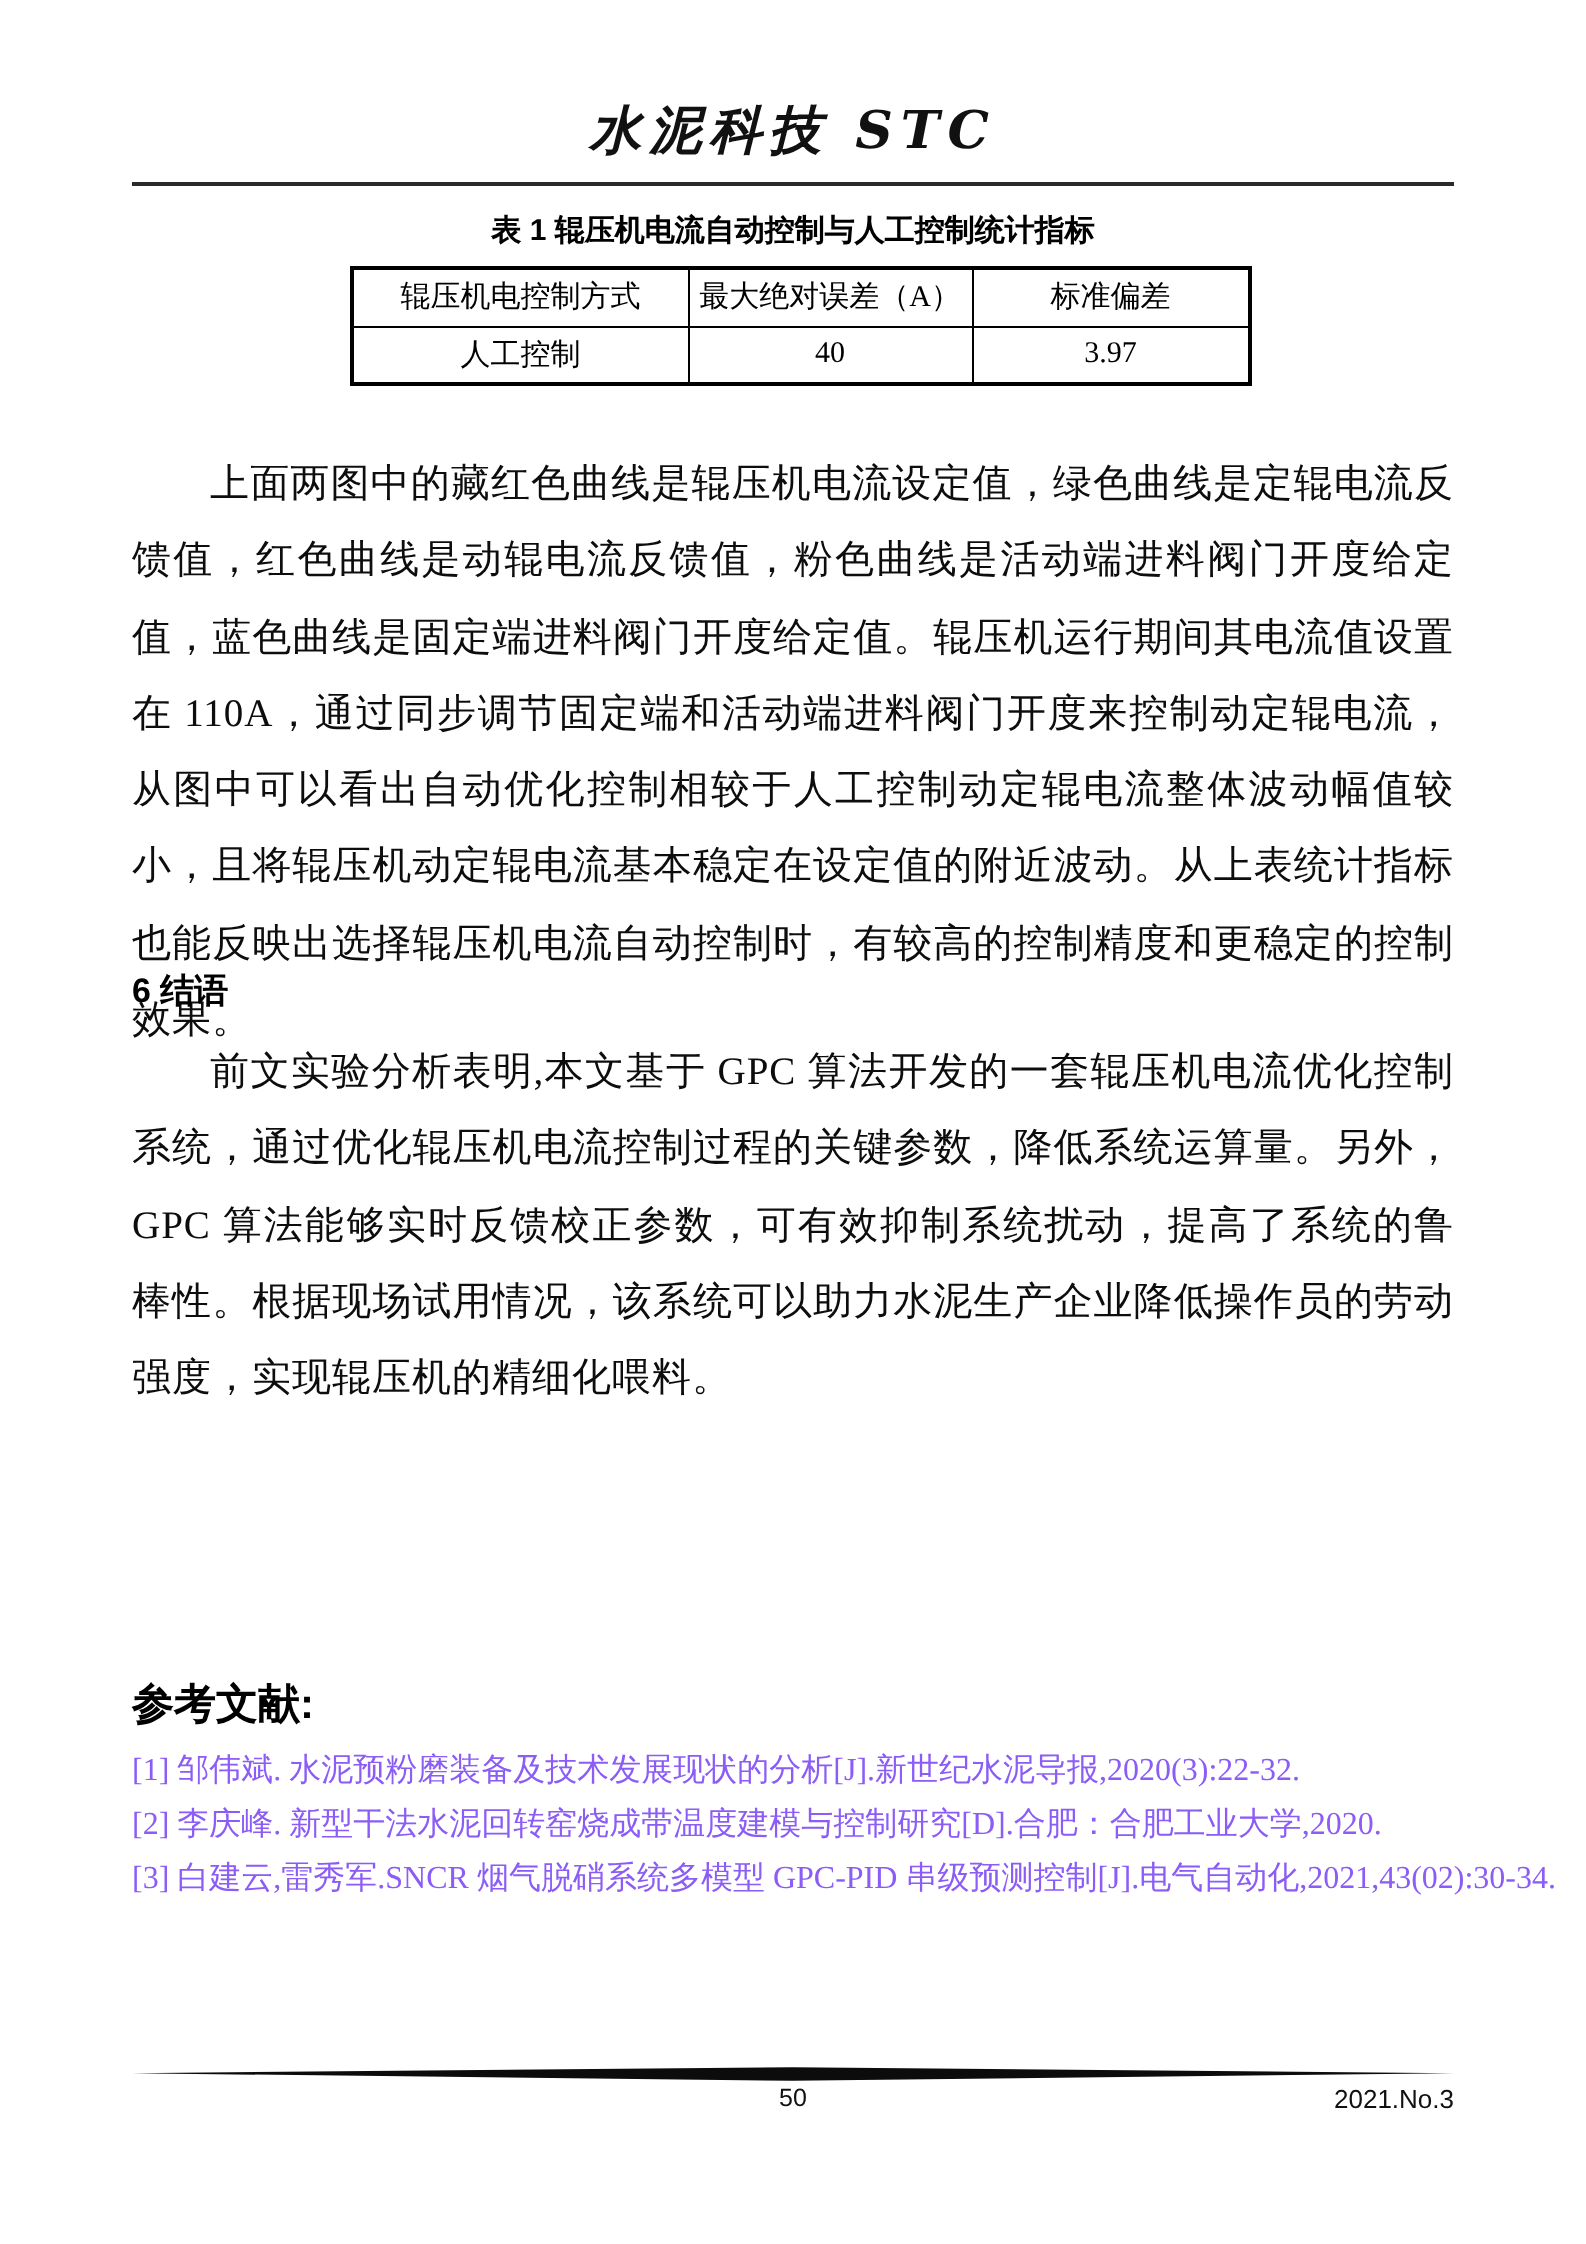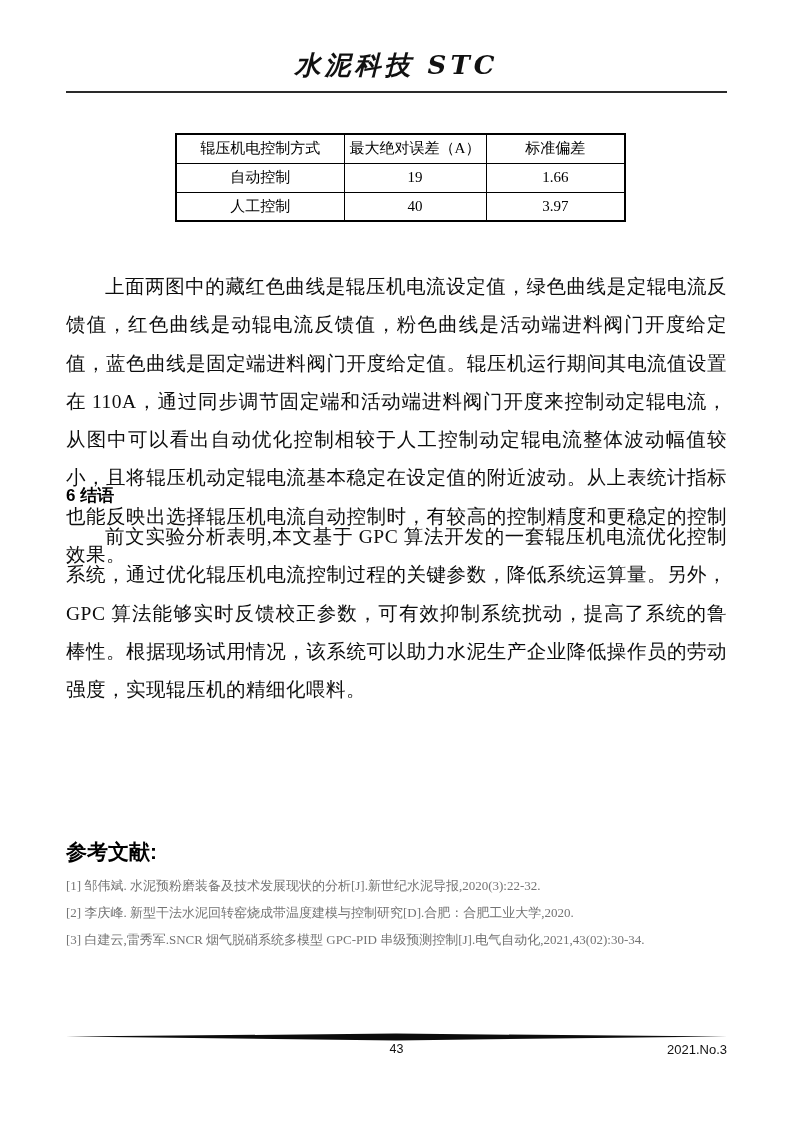--- a/index.html
+++ b/index.html
@@ -70,21 +70,21 @@
   
   .body-para {
     position: absolute;
     font-size: 19.5px;
     line-height: 38.3px;
     text-align: justify;
     text-indent: 2em;
     color: #0d0d0d;
     letter-spacing: 0.5px;
   }
-  #para-curves { top: 224px; margin-top: 44px; }
+  #para-curves { top: 224px; }
   .section-heading {
     position: absolute;
     top: 484px;
     font-family: "Liberation Sans", "DejaVu Sans", sans-serif;
     font-weight: bold;
     font-size: 17px;
     color: #000;
   }
   #para-conclusion { top: 518px; }
 
@@ -94,23 +94,23 @@
     top: 838px;
   }
   .ref-heading {
     font-family: "Liberation Sans", "DejaVu Sans", sans-serif;
     font-weight: bold;
     font-size: 21px;
     margin-bottom: 6px;
     color: #000;
   }
   .ref-item {
-    font-size: 13px;
+    font-size: 16px;
     line-height: 27px;
-    color: #737373;
+    color: #8b5cf6;
     white-space: nowrap;
   }
 
   
   .footer-rule-svg {
     position: absolute;
     top: 1033px;
     height: 8px;
     display: block;
   }
@@ -135,40 +135,36 @@
   }
 </style>
 </head>
 <body>
 
 <div class="page">
 
   <div class="journal-title">水泥科技 STC</div>
   <div class="header-rule content-x"></div>
 
+  <div class="table-caption content-x">表 1  辊压机电流自动控制与人工控制统计指标</div>
 
   <table class="stats">
     <colgroup>
       <col class="col-0">
         <col class="col-1">
         <col class="col-2">
     </colgroup>
     <thead>
       <tr>
         <th>辊压机电控制方式</th>
         <th>最大绝对误差（A）</th>
         <th>标准偏差</th>
       </tr>
     </thead>
     <tbody>
-      <tr>
-        <td>自动控制</td>
-        <td>19</td>
-        <td>1.66</td>
-      </tr>
       <tr>
         <td>人工控制</td>
         <td>40</td>
         <td>3.97</td>
       </tr>
     </tbody>
   </table>
 
   <p id="para-curves" class="body-para content-x">上面两图中的藏红色曲线是辊压机电流设定值，绿色曲线是定辊电流反馈值，红色曲线是动辊电流反馈值，粉色曲线是活动端进料阀门开度给定值，蓝色曲线是固定端进料阀门开度给定值。辊压机运行期间其电流值设置在 110A，通过同步调节固定端和活动端进料阀门开度来控制动定辊电流，从图中可以看出自动优化控制相较于人工控制动定辊电流整体波动幅值较小，且将辊压机动定辊电流基本稳定在设定值的附近波动。从上表统计指标也能反映出选择辊压机电流自动控制时，有较高的控制精度和更稳定的控制效果。</p>
 
@@ -181,17 +177,17 @@
     <div class="ref-item">[1] 邹伟斌.  水泥预粉磨装备及技术发展现状的分析[J].新世纪水泥导报,2020(3):22-32.</div>
     <div class="ref-item">[2] 李庆峰.  新型干法水泥回转窑烧成带温度建模与控制研究[D].合肥：合肥工业大学,2020.</div>
     <div class="ref-item">[3] 白建云,雷秀军.SNCR 烟气脱硝系统多模型 GPC-PID 串级预测控制[J].电气自动化,2021,43(02):30-34.</div>
   </div>
 
   <svg class="footer-rule-svg content-x" width="661" height="8" viewBox="0 0 661 8" preserveAspectRatio="none">
     <polygon points="0,3.6 330,0.6 661,3.6 330,7.4" fill="#0c0c0c"></polygon>
   </svg>
 
   <div class="footer-row content-x">
-    <div class="footer-page-number">43</div>
+    <div class="footer-page-number">50</div>
     <div class="footer-issue">2021.No.3</div>
   </div>
 
 </div>
 
 </body></html>

